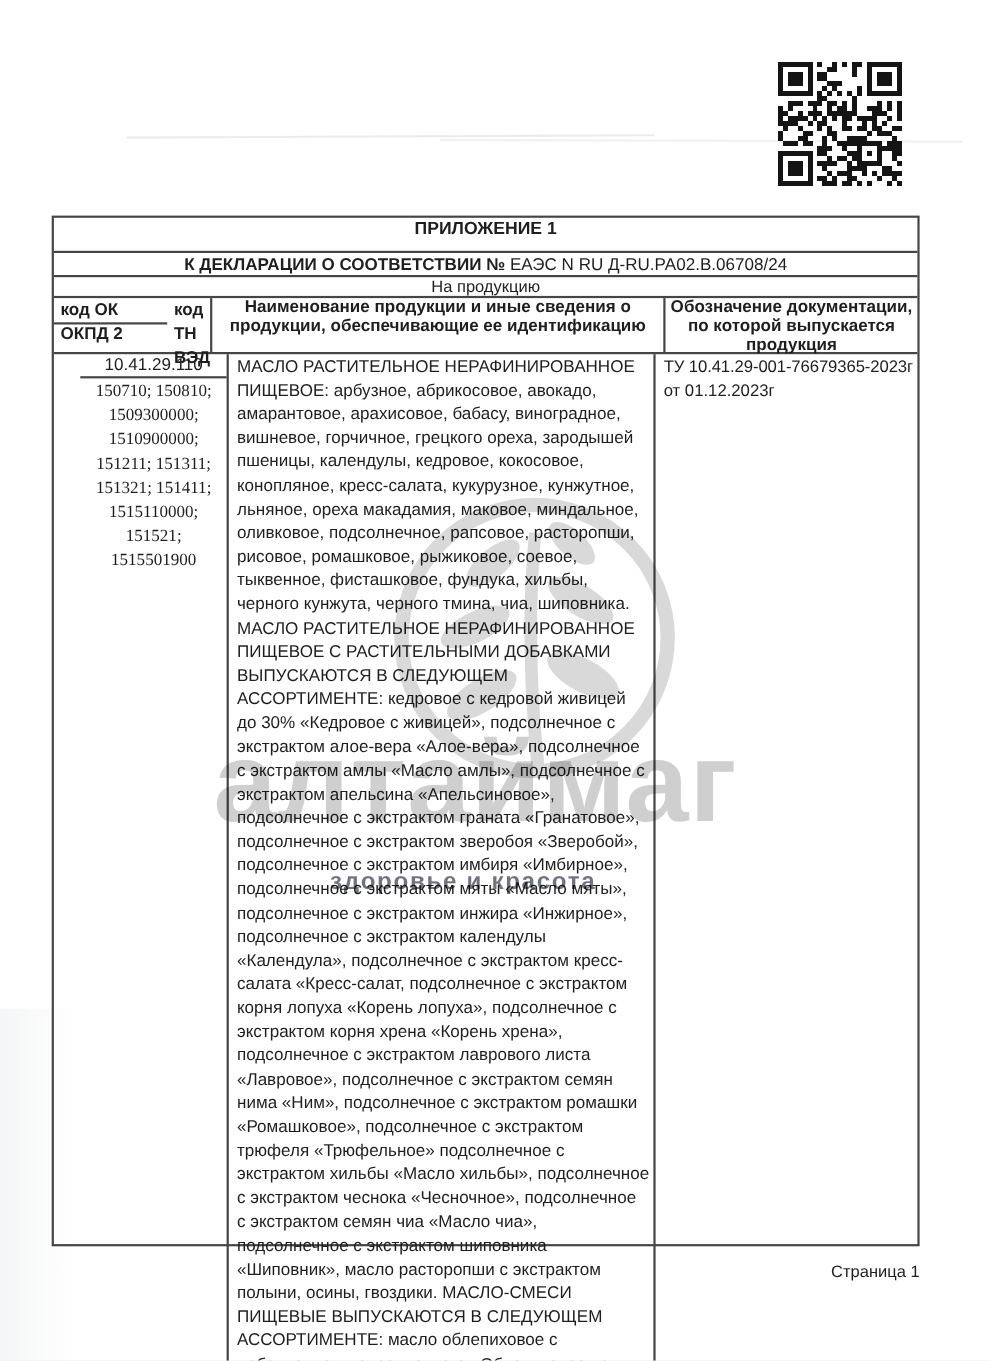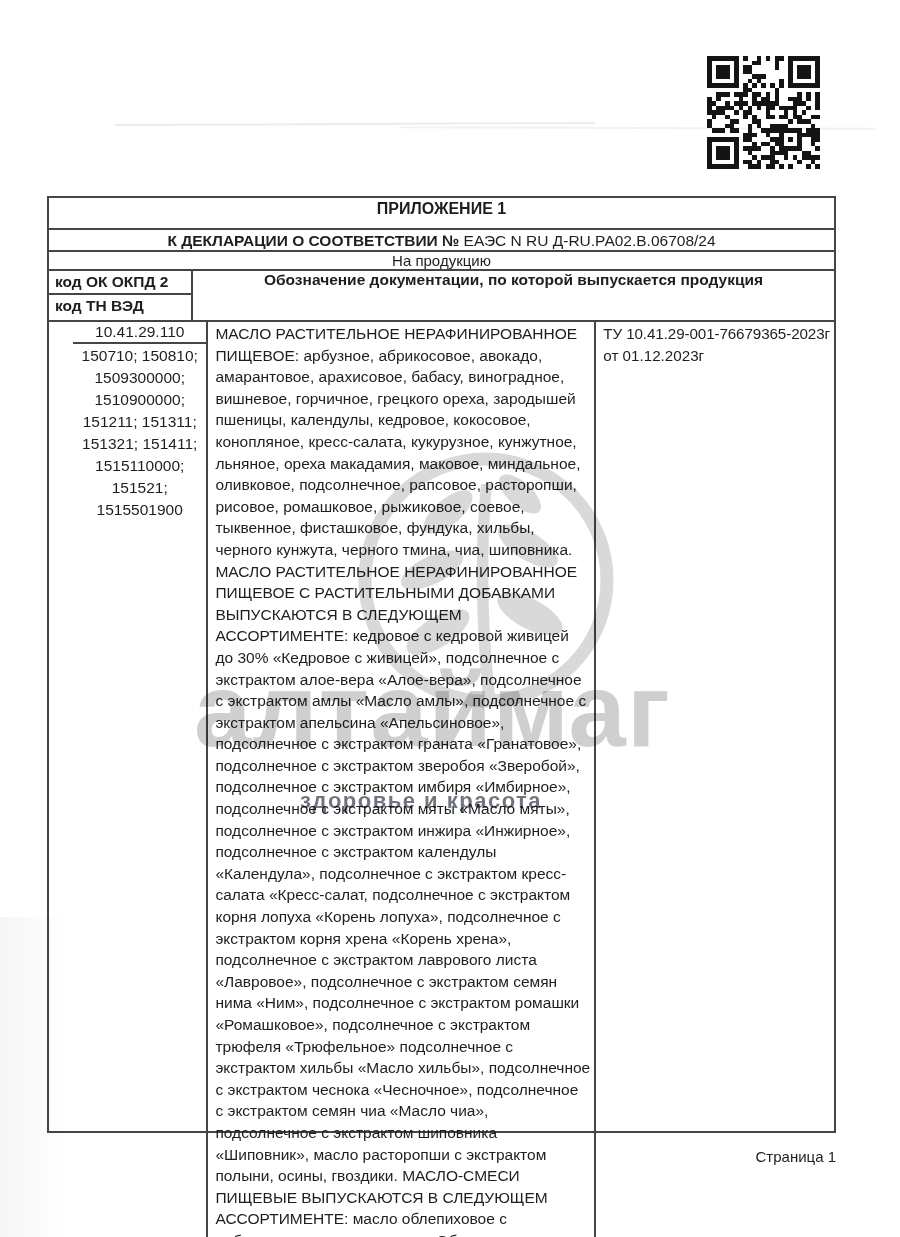--- a/index.html
+++ b/index.html
@@ -23,33 +23,33 @@
     border:2px solid #454545; box-sizing:border-box; font-size:15.5px;
     display:flex; flex-direction:column;
   }
   .t-row { box-sizing:border-box; border-bottom:2px solid #454545; flex:0 0 auto; }
   .row-title    { height:32px; text-align:center; font-weight:bold; font-size:16px; line-height:21px; }
   .row-decl     { height:22px; text-align:center; line-height:21px; }
   .row-decl .lbl { font-weight:bold; }
   .row-scope    { height:19px; text-align:center; font-size:15px; line-height:18px; }
   .row-headers  { height:51px; display:flex; }
   .h-col1 { width:144px; box-sizing:border-box; border-right:2px solid #454545;
-            display:flex; flex-direction:column; font-weight:bold; }
+            display:flex; flex-direction:row; font-weight:bold; }
   .h-col1-top { height:24px; box-sizing:border-box; border-bottom:2px solid #454545;
                 padding-left:6px; line-height:22px; }
   .h-col1-bot { flex:1; padding-left:6px; line-height:22px; }
   .h-col2 { width:412px; box-sizing:border-box; border-right:2px solid #454545;
             font-weight:bold; text-align:center; line-height:16.8px; padding-top:1px; }
   .h-col3 { flex:1; font-weight:bold; text-align:center; line-height:16.8px; padding-top:1px; }
 
   .row-body { flex:1 1 auto; display:flex; border-bottom:none; }
   .b-col1 { width:144px; box-sizing:border-box; border-right:2px solid #454545;margin-left:24px; }
   .okpd   { height:22px; box-sizing:border-box; border-bottom:2px solid #454545;
             text-align:center; line-height:20px; }
-  .codes  { text-align:center; line-height:22px; white-space:pre-line; padding-top:1px; }
+  .codes  { text-align:center; line-height:22px; white-space:pre-line; padding-top:1px;font-family:Liberation Serif, serif; }
   .b-col2 { width:412px; box-sizing:border-box; border-right:2px solid #454545;
             padding:1px 4px 0 7px; line-height:21.6px; }
   .b-col3 { flex:1; box-sizing:border-box; padding:1px 4px 0 7px;
             line-height:21.5px; font-size:15.2px; }
   .tu-line { white-space:nowrap; letter-spacing:-.1px; }
 
   .page-num { position:absolute; top:1148px; right:64px; font-size:15px; }
 
   
   .wm { pointer-events:none; mix-blend-mode:multiply; z-index:4; }
@@ -392,20 +392,21 @@
       <span class="lbl">К ДЕКЛАРАЦИИ О СООТВЕТСТВИИ №</span>
       <span>ЕАЭС N RU Д-RU.РА02.В.06708/24</span>
     </div>
     <div class="t-row row-scope">На продукцию</div>
 
     <div class="t-row row-headers">
       <div class="h-col1">
         <div class="h-col1-top">код ОК ОКПД 2</div>
         <div class="h-col1-bot">код ТН ВЭД</div>
       </div>
+      <div class="h-col2">Наименование продукции и иные сведения о продукции, обеспечивающие ее идентификацию</div>
       <div class="h-col3">Обозначение документации, по которой выпускается продукция</div>
     </div>
 
     <div class="row-body">
       <div class="b-col1">
         <div class="okpd">10.41.29.110</div>
         <div class="codes">150710; 150810;
 1509300000;
 1510900000;
 151211; 151311;

